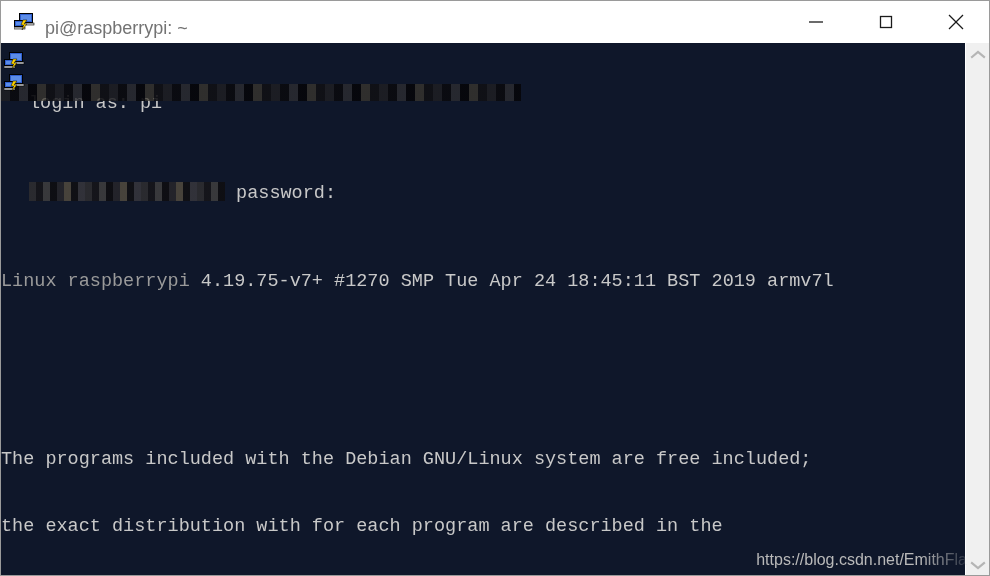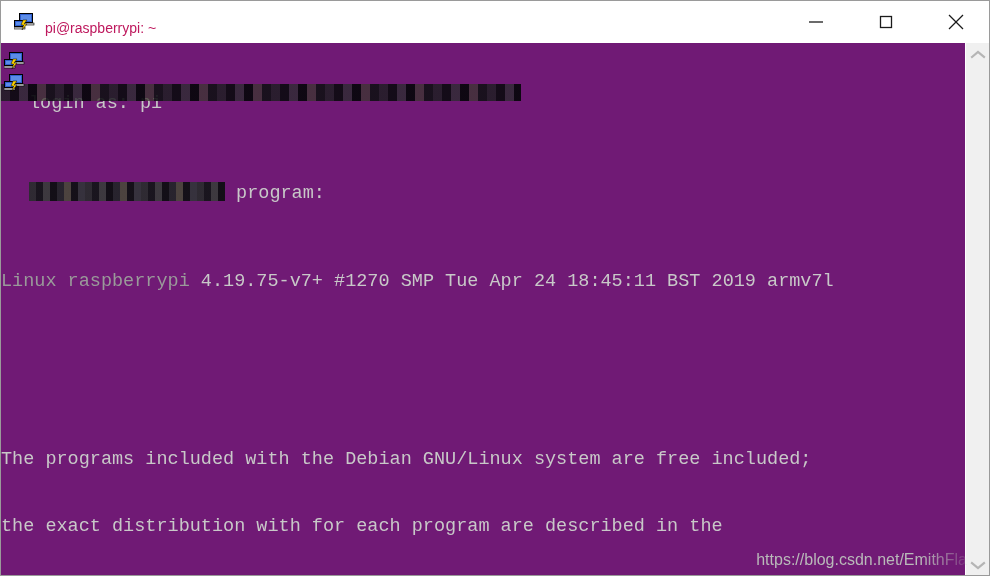--- a/index.html
+++ b/index.html
@@ -38,22 +38,22 @@
   }
   #title-icon {
     width: 22px;
     height: 20px;
     margin-left: 13px;
     margin-right: 9px;
     flex: none;
   }
   #title-text {
     font-family: "Liberation Sans", sans-serif;
-    font-size: 14px;
-    color: #be185d;
+    font-size: 18px;
+    color: #737373;
     line-height: 20px;
     white-space: nowrap;
     margin-top: 12px;
   }
   #window-controls {
     position: absolute;
     right: 0; top: 0;
     height: 42px;
     display: flex;
     align-items: stretch;
@@ -71,21 +71,21 @@
   }
   .winbtn svg { display: block; }
 
   
   #terminal {
     position: absolute;
     left: 0;
     top: 42px;
     width: 990px;
     height: 534px;
-    background: #701a75;
+    background: #0f172a;
     overflow: hidden;
   }
   #term-text {
     position: absolute;
     left: 0;
     top: 0;
     width: 990px;
     font-family: "Liberation Mono", "DejaVu Sans Mono", monospace;
     font-size: 18.5px;
     line-height: 22.3px;
@@ -222,21 +222,21 @@
         </svg>
       </button>
     </div>
   </div>
 
   <div id="terminal">
 
     <div id="term-text">
       <span class="ln"><span style="display:inline-block;width:28px;"></span><span class="c-white">login as: pi</span></span>
 
-      <span class="ln"><span style="display:inline-block;width:28px;"></span><span class="mosaic"></span><span class="c-white"> program:</span></span>
+      <span class="ln"><span style="display:inline-block;width:28px;"></span><span class="mosaic"></span><span class="c-white"> password:</span></span>
 
       <span class="ln"><span class="c-dim">Linux raspberrypi </span><span class="c-white">4.19.75-v7+ #1270 SMP Tue Apr 24 18:45:11 BST 2019 armv7l</span></span>
 
       <span class="ln"> </span>
 
       <span class="ln"><span class="c-white">The programs included with the Debian GNU/Linux system are free included;</span></span>
       <span class="ln"><span class="c-white">the exact distribution with for each program are described in the</span></span>
       
 
       

